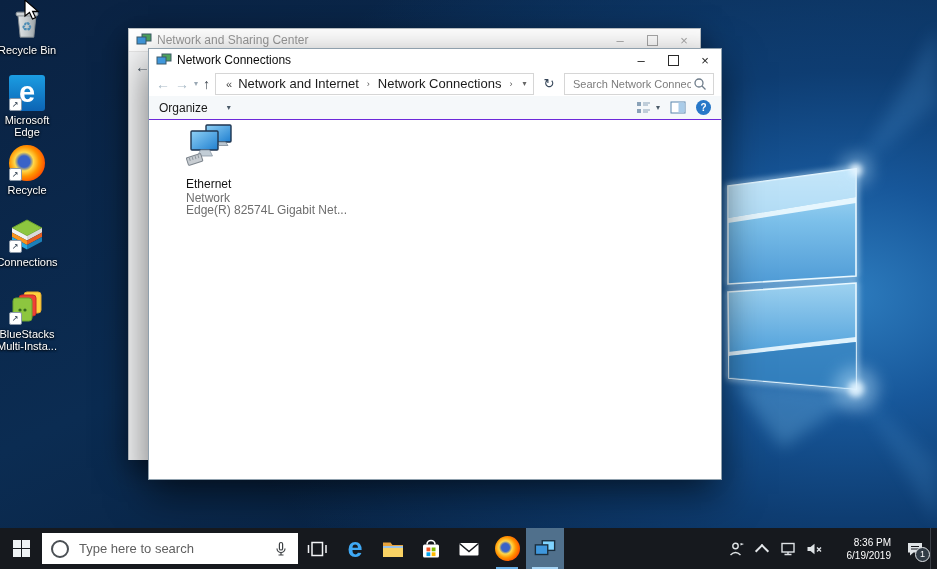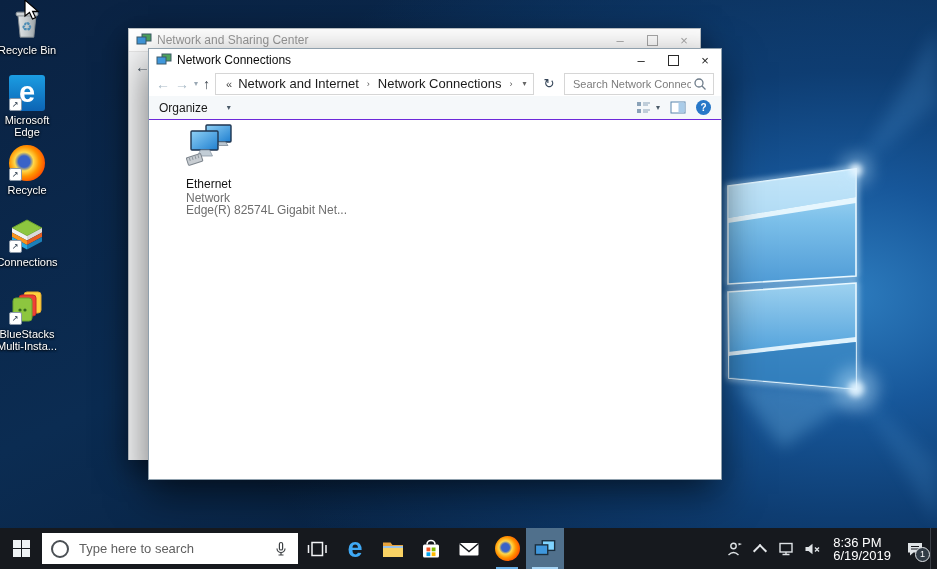--- a/index.html
+++ b/index.html
@@ -77,21 +77,21 @@
   .winlogo i{background:#eef2f5;}
   .tsearch{width:256px;height:31px;background:#fff;display:flex;align-items:center;gap:8px;padding:4px 9px;box-sizing:border-box;flex:0 0 auto;}
   .cring{width:14px;height:14px;border:2px solid #4a4f54;border-radius:50%;flex:0 0 auto;}
   .tsearch input{border:0;outline:0;flex:1;font-size:13px;color:#444;font-family:inherit;min-width:0;}
   .tsearch input::placeholder{color:#5f5f5f;}
   .edge-e{font-size:27px;font-weight:bold;color:#3fa9f5;line-height:1;}
   .flexspace{flex:1;}
   .tray{display:flex;align-items:center;gap:1px;flex:0 0 auto;}
   .trayic{width:25px;height:41px;display:flex;align-items:center;justify-content:center;position:relative;}
   .chev{width:8px;height:8px;border-left:2px solid #e4e7ea;border-top:2px solid #e4e7ea;transform:rotate(45deg);margin-top:4px;}
-  .clock{font-size:13px;color:#fff;line-height:13px;padding:0 8px;min-width:56px;}
+  .clock{text-align:right;font-size:10px;color:#fff;line-height:13px;padding:0 8px;min-width:56px;}
   .badge{position:absolute;right:0;bottom:7px;width:13px;height:13px;border-radius:50%;background:#323c46;border:1px solid #dfe3e6;
     color:#fff;font-size:9px;display:flex;align-items:center;justify-content:center;line-height:1;}
   .showdesk{width:6px;height:41px;border-left:1px solid #3a3f46;flex:0 0 auto;}
   #cursor{position:absolute;left:24px;top:-1px;z-index:10;pointer-events:none;}
 </style>
 </head>
 <body>
 
 <div id="screen">
 

